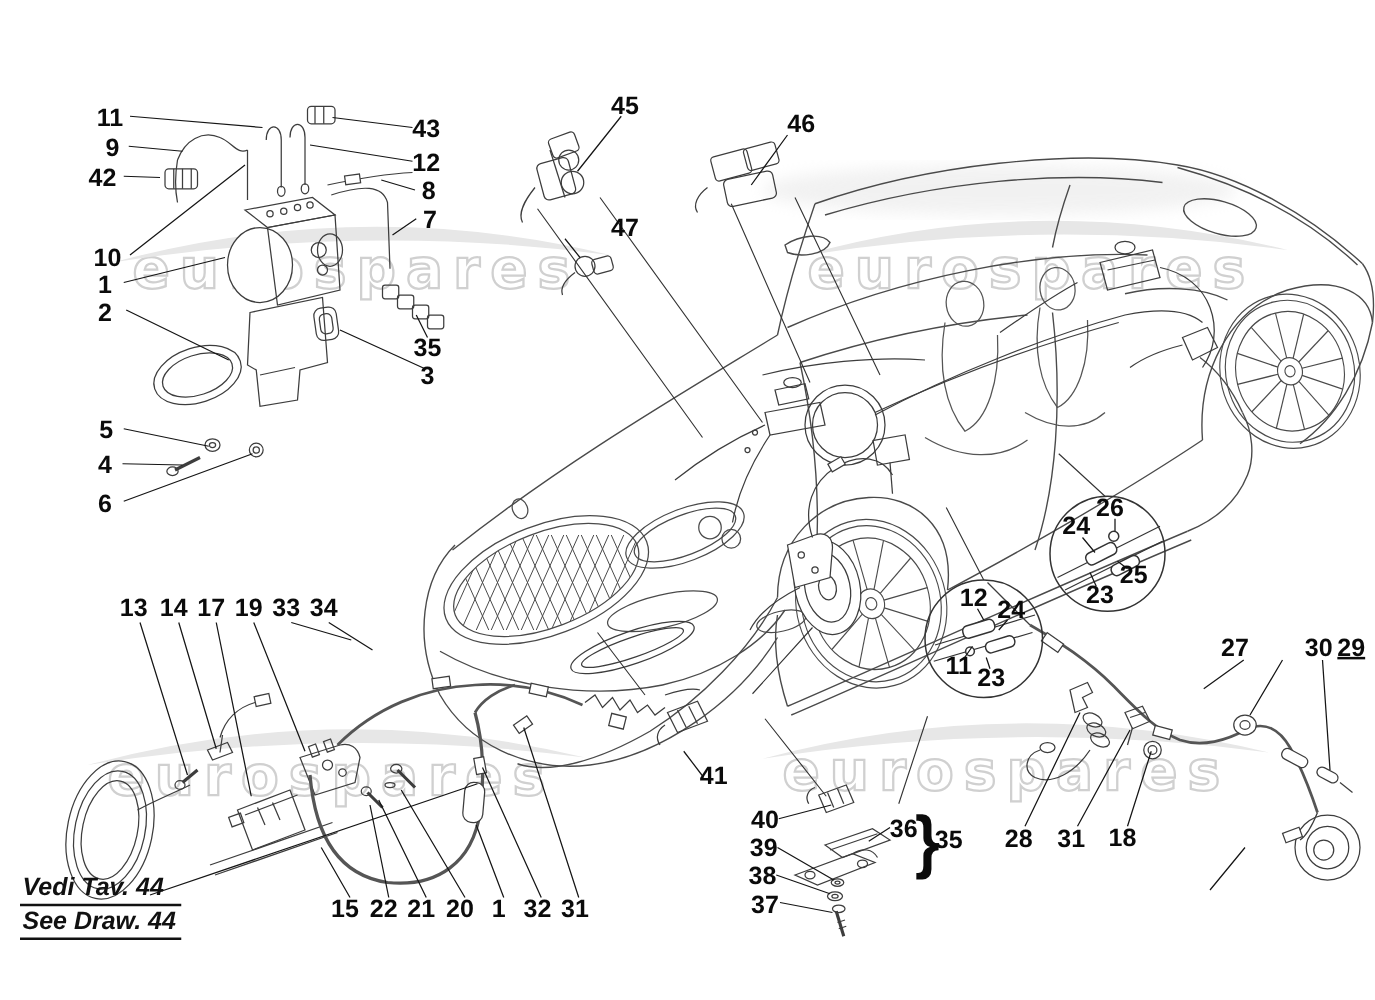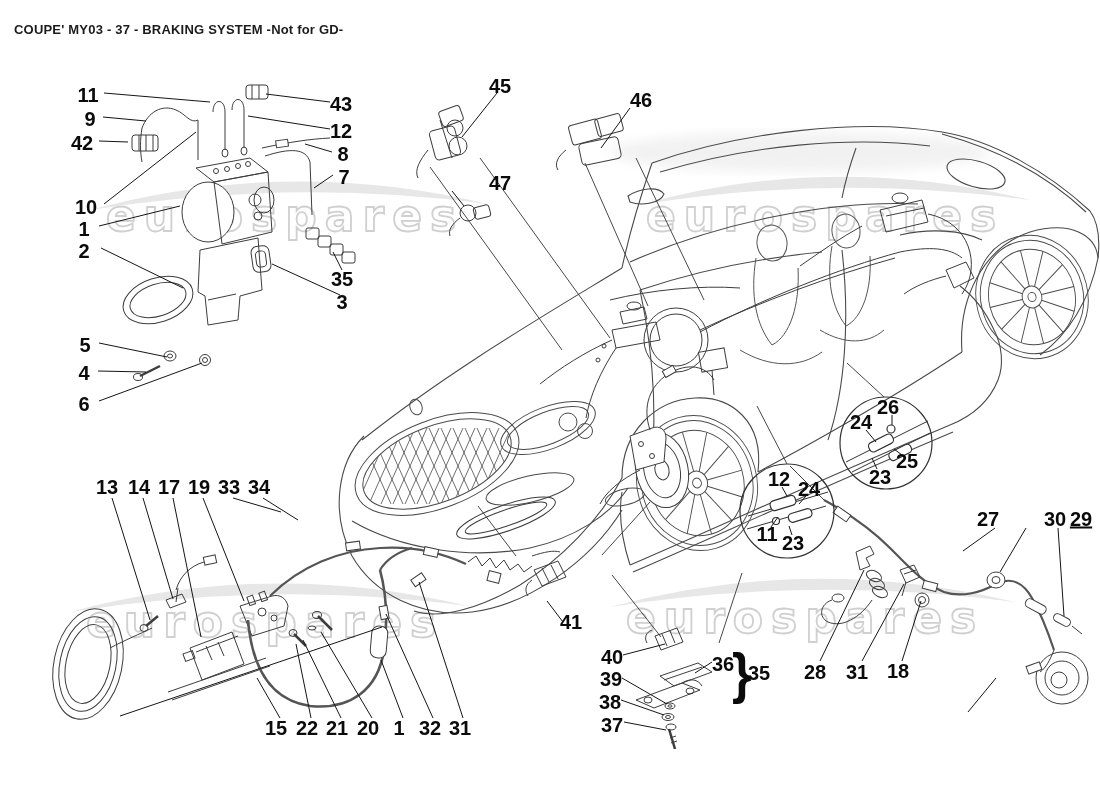--- a/index.html
+++ b/index.html
@@ -376,22 +376,27 @@
     </g>
 
     <g stroke="#151515" stroke-width="1" fill="none">
       <path d="M104,93 L210,102 M103,117 L146,121 M99,141 L128,142 M104,204 L196,132 M99,226 L180,206 M101,248 L183,288 M330,102 L266,94 M330,129 L248,116 M332,152 L305,144 M333,175 L314,188 M342,270 L333,252 M340,295 L272,264 M99,343 L167,357 M98,371 L146,372 M99,401 L202,363 M497,93 L462,137 M630,108 L601,148 M452,191 L464,206 M112,498 L150,620 M143,498 L173,599 M173,498 L201,637 M203,498 L244,601 M233,498 L281,512 M263,498 L298,520 M280,718 L257,678 M311,718 L296,644 M341,718 L303,640 M372,718 L321,632 M403,718 L381,660 M433,718 L386,614 M463,718 L419,582 M563,622 L547,601 M623,655 L665,644 M622,678 L667,704 M621,700 L664,715 M624,722 L666,730 M712,662 L695,673 M995,528 L963,551 M1026,528 L1000,572 M1058,528 L1064,616 M820,661 L864,570 M862,661 L904,584 M902,661 L921,601 M120,716 L382,627 M968,712 L996,678 M866,430 L876,442 M892,415 L892,425 M902,455 L894,449 M877,469 L872,458 M782,487 L787,496 M806,496 L799,504 M771,527 L778,517 M792,535 L789,526"></path>
     </g>
     <g stroke="#333" stroke-width=".9" fill="none">
       <path d="M430,167 L562,350 M480,158 L610,338 M585,163 L648,306 M636,158 L704,300 M516,556 L478,506 M602,555 L650,502 M612,575 L661,637 M742,573 L719,643 M787,464 L757,406 M884,397 L847,363"></path>
     </g>
   </svg>
 
-  <div class="title">COUPE' MY03 - 37 - BRAKING SYSTEM -Not for GD-</div>
-
+
+  <div class="ref ref-left">
+    <span class="rline">Vedi Tav. 44</span>
+    <div class="rule"></div>
+    <span class="rline">See Draw. 44</span>
+    <div class="rule"></div>
+  </div>
 
   <div class="brace">}</div>
 
   <div id="callout-layer">
       <div class="callout" style="left: 88px; top: 95px;">11</div>
       <div class="callout" style="left: 90px; top: 119px;">9</div>
       <div class="callout" style="left: 82px; top: 143px;">42</div>
       <div class="callout" style="left: 86px; top: 207px;">10</div>
       <div class="callout" style="left: 84px; top: 229px;">1</div>
       <div class="callout" style="left: 84px; top: 251px;">2</div>

